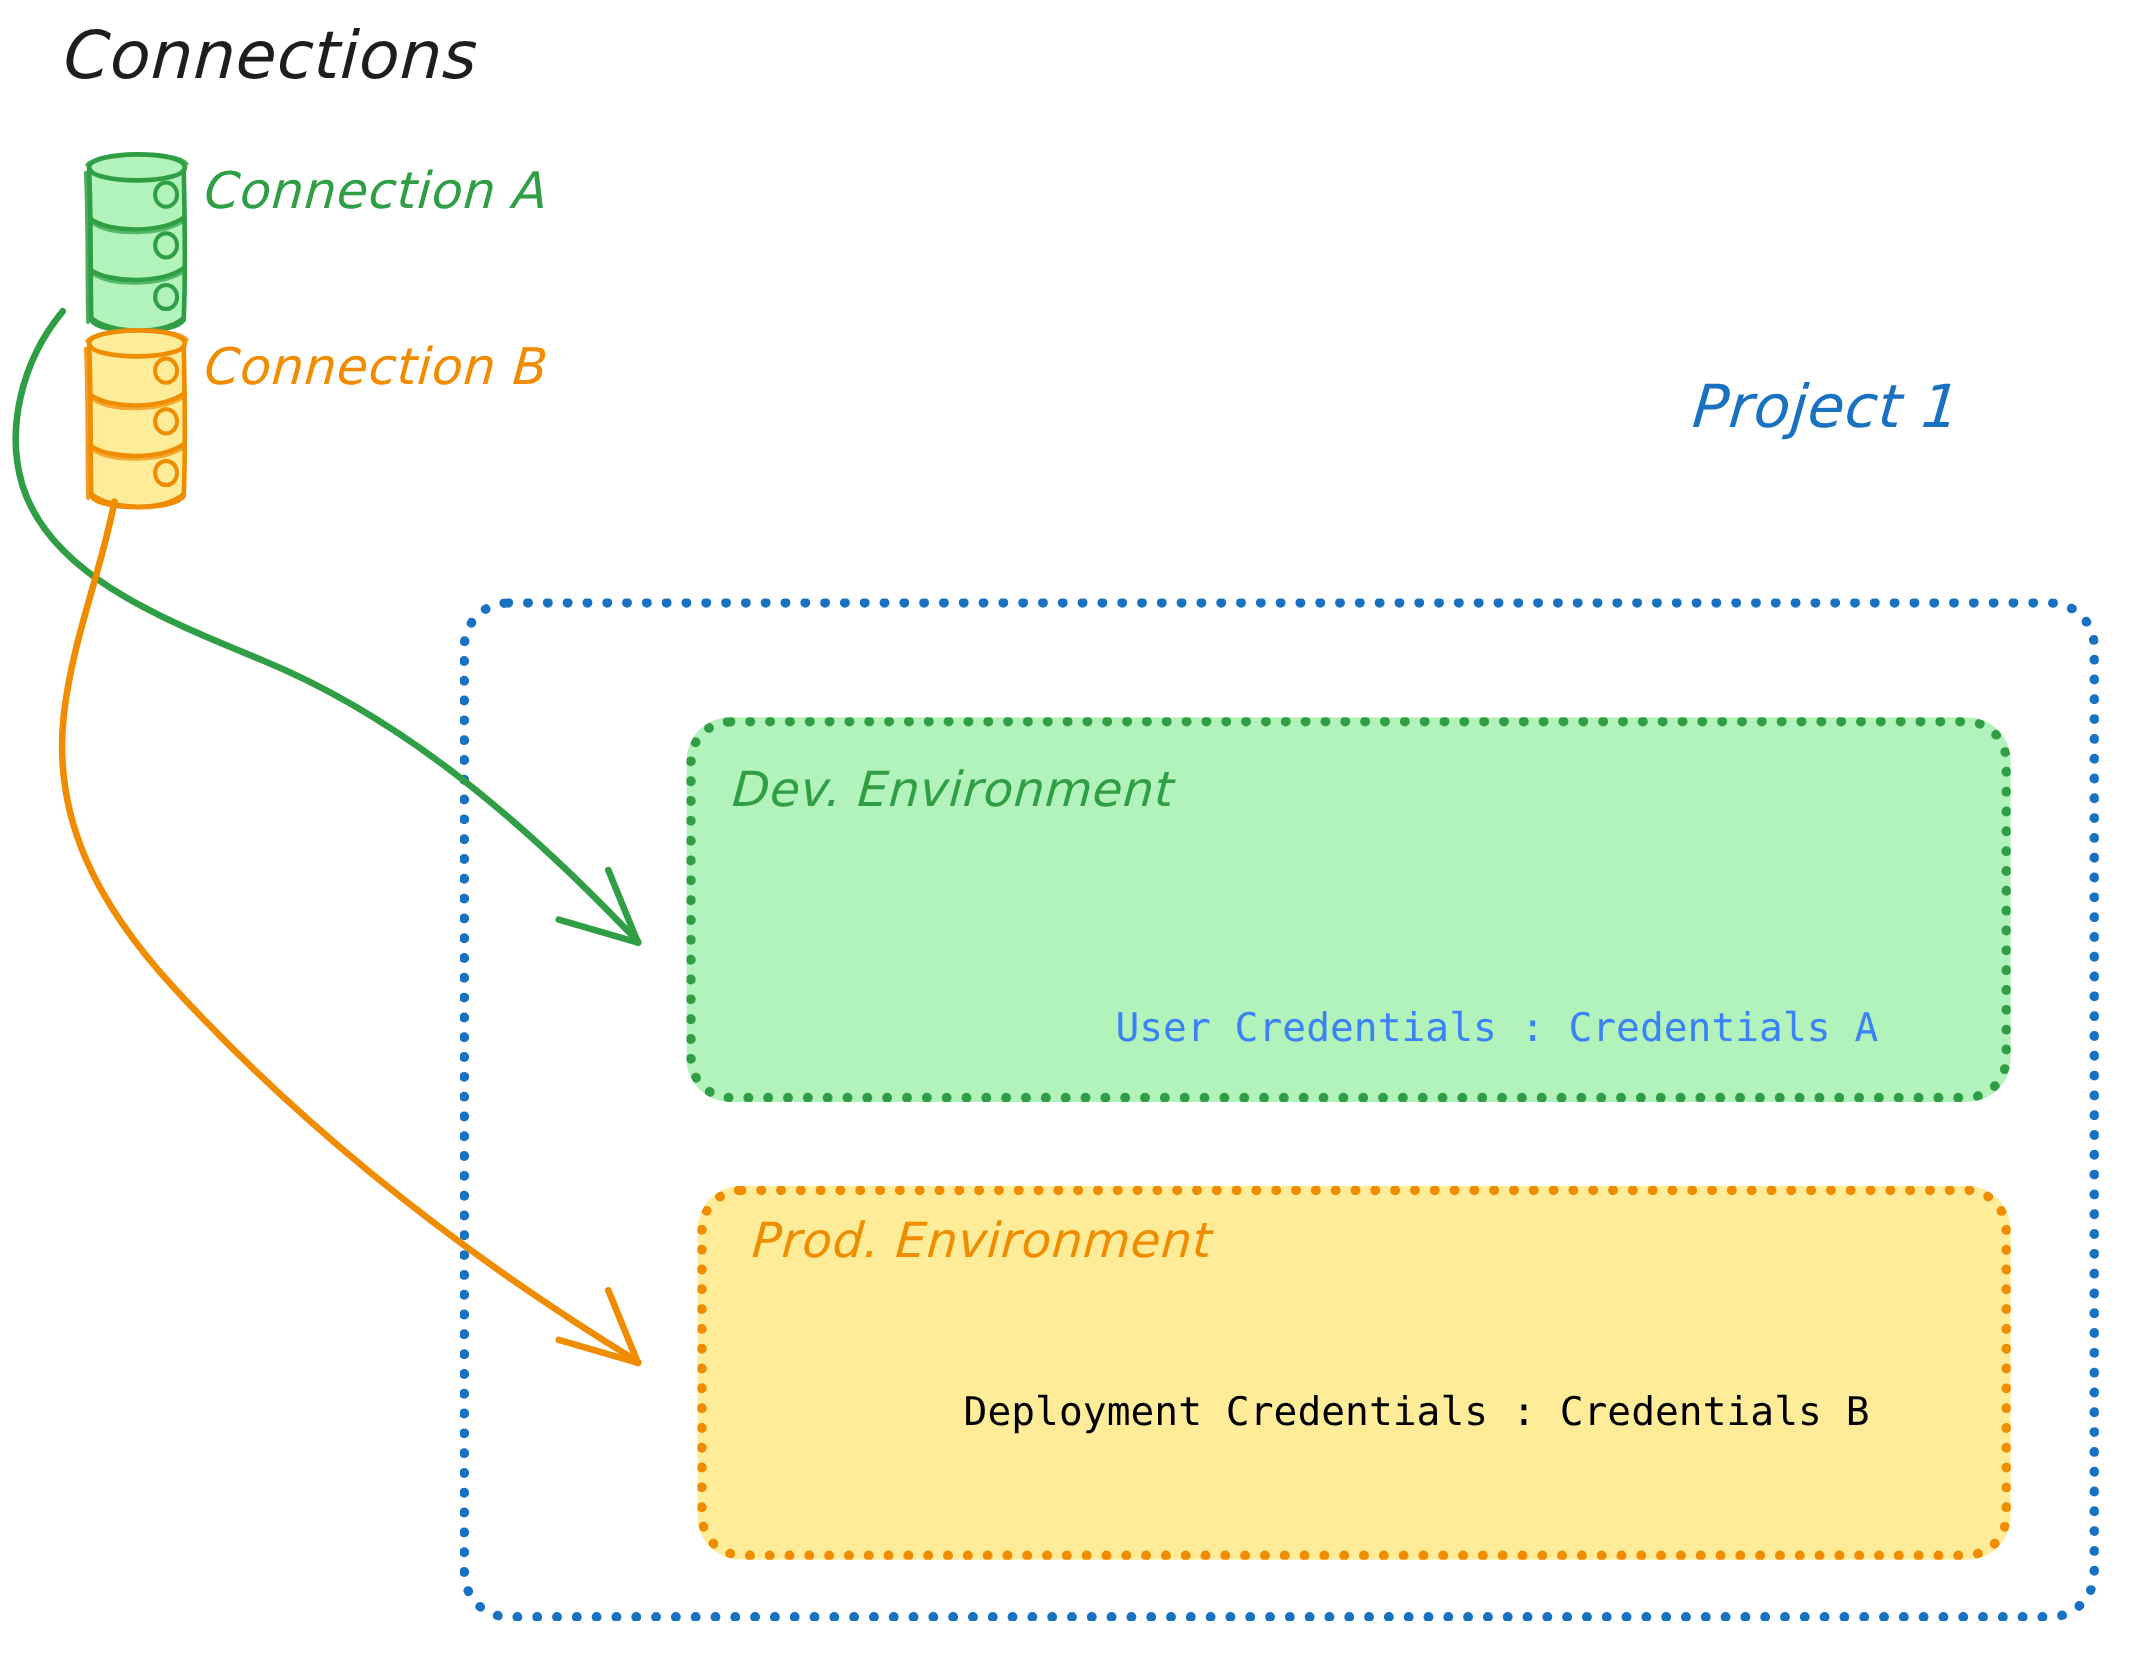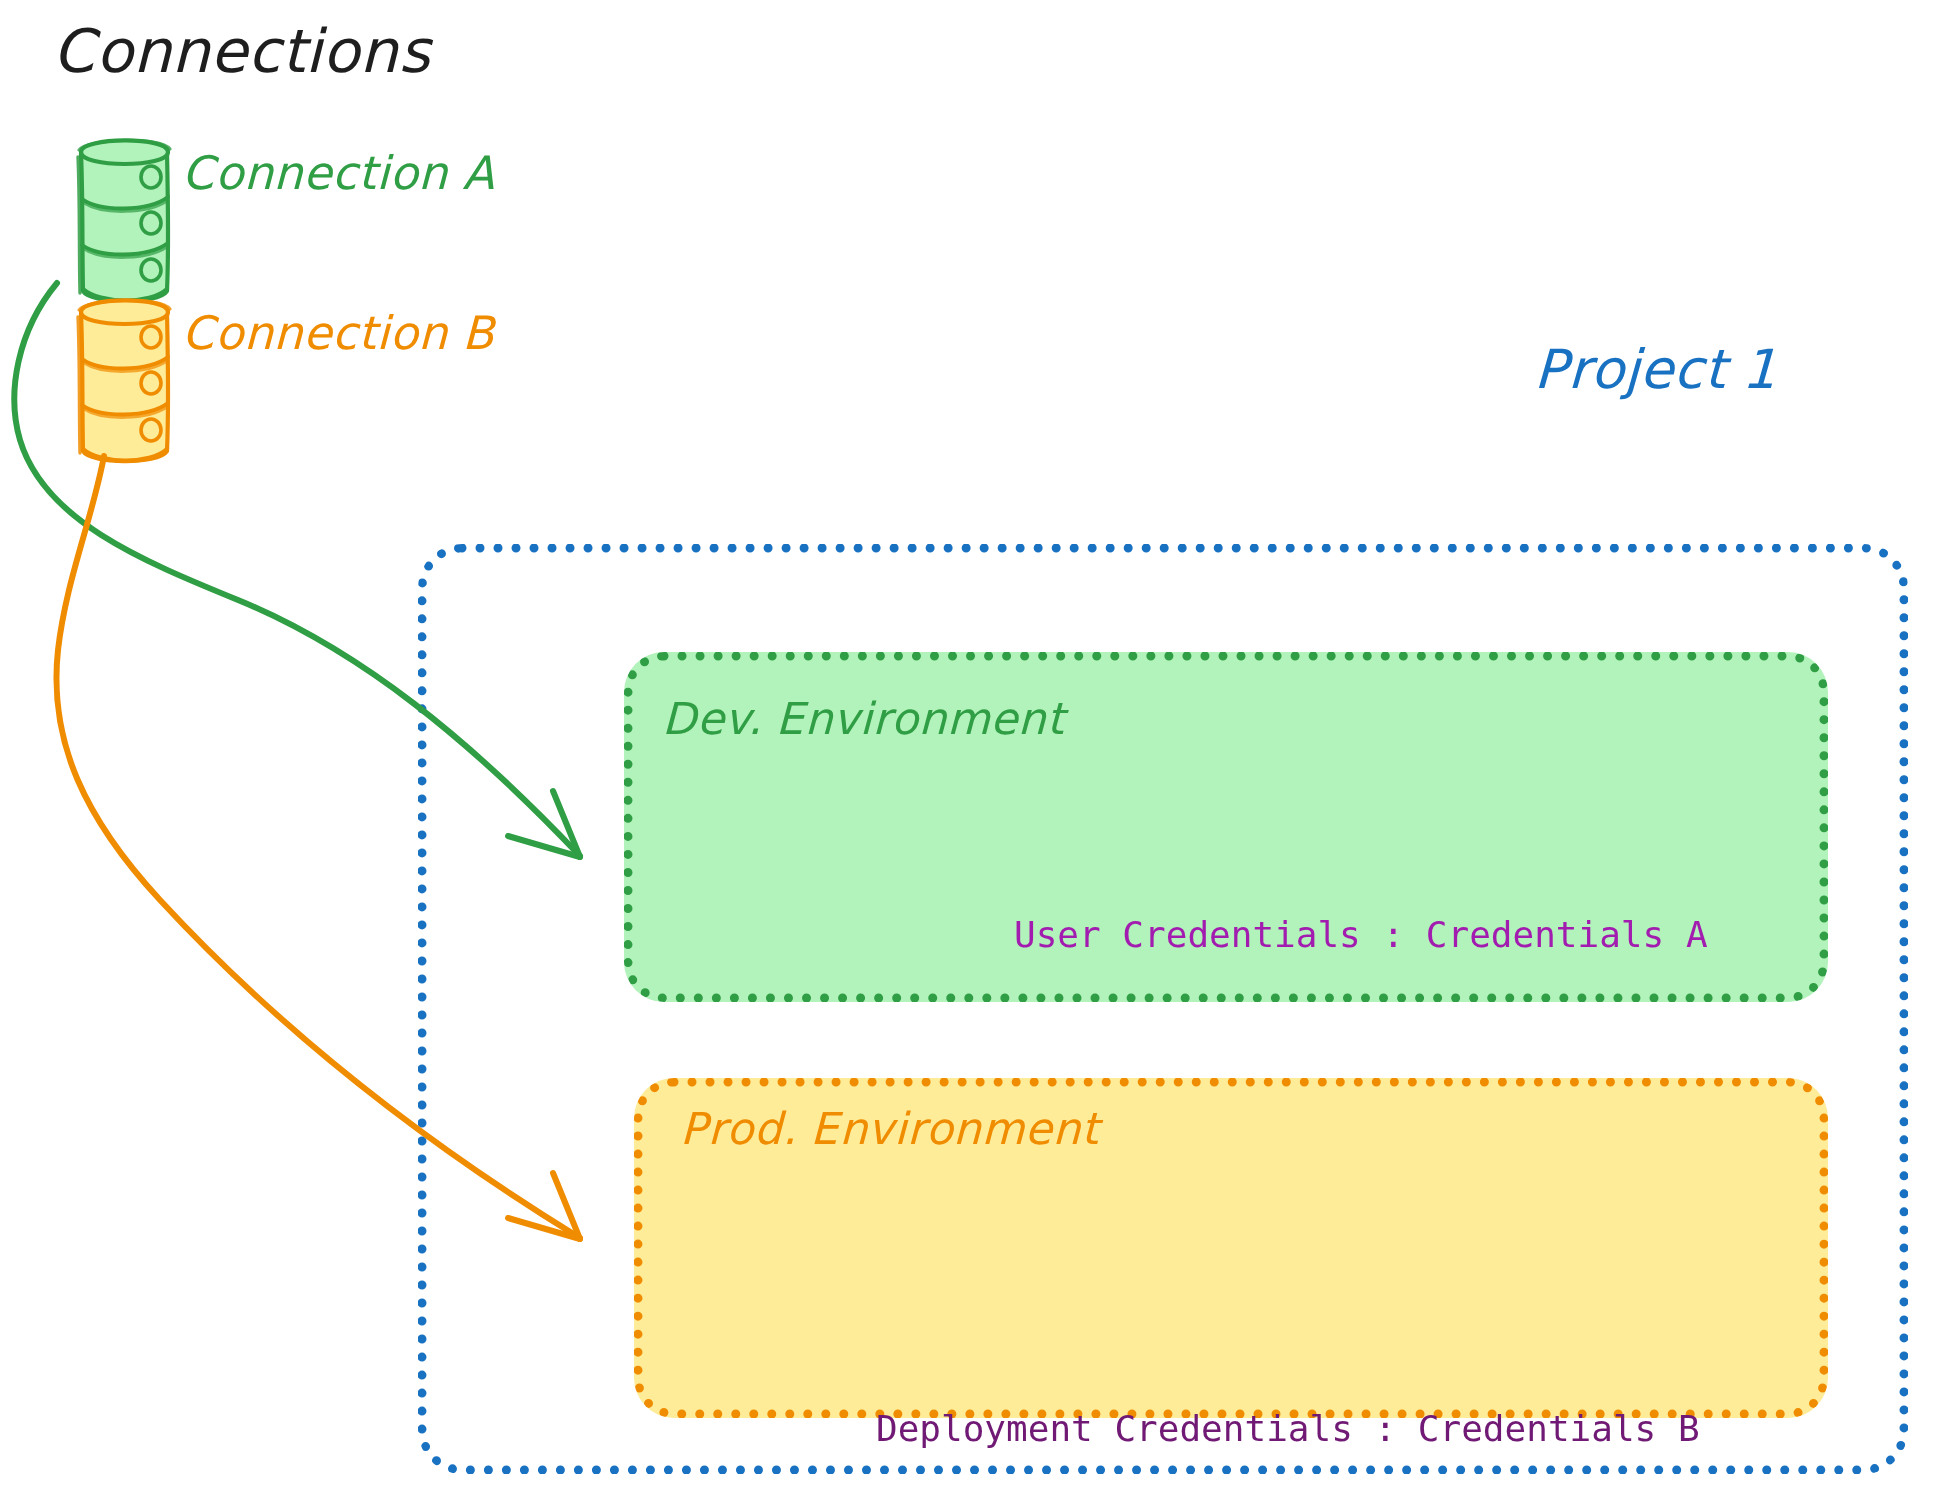--- a/index.html
+++ b/index.html
@@ -91,27 +91,27 @@
     top: 1104px;
     font-size: 44px;
     color: #f08c00;
     font-style: italic;
     transform: skewX(-4deg);
   }
   #label-dev-credentials {
     left: 1014px;
     top: 915px;
     font-size: 36px;
-    color: #a21caf;
+    color: #3b82f6;
   }
   #label-prod-credentials {
     left: 876px;
-    top: 1409px;
+    top: 1264px;
     font-size: 36px;
-    color: #701a75;
+    color: #000000;
   }
 
   
   .box {
     position: absolute;
     box-sizing: border-box;
   }
   #project-1-container {
     left: 418px;
     top: 544px;

